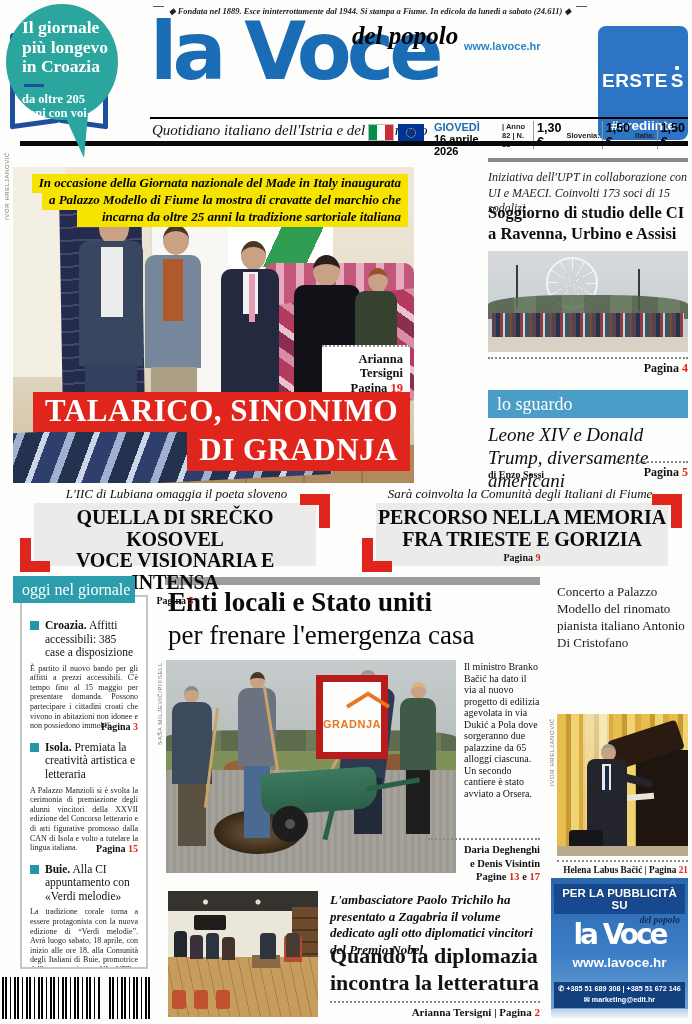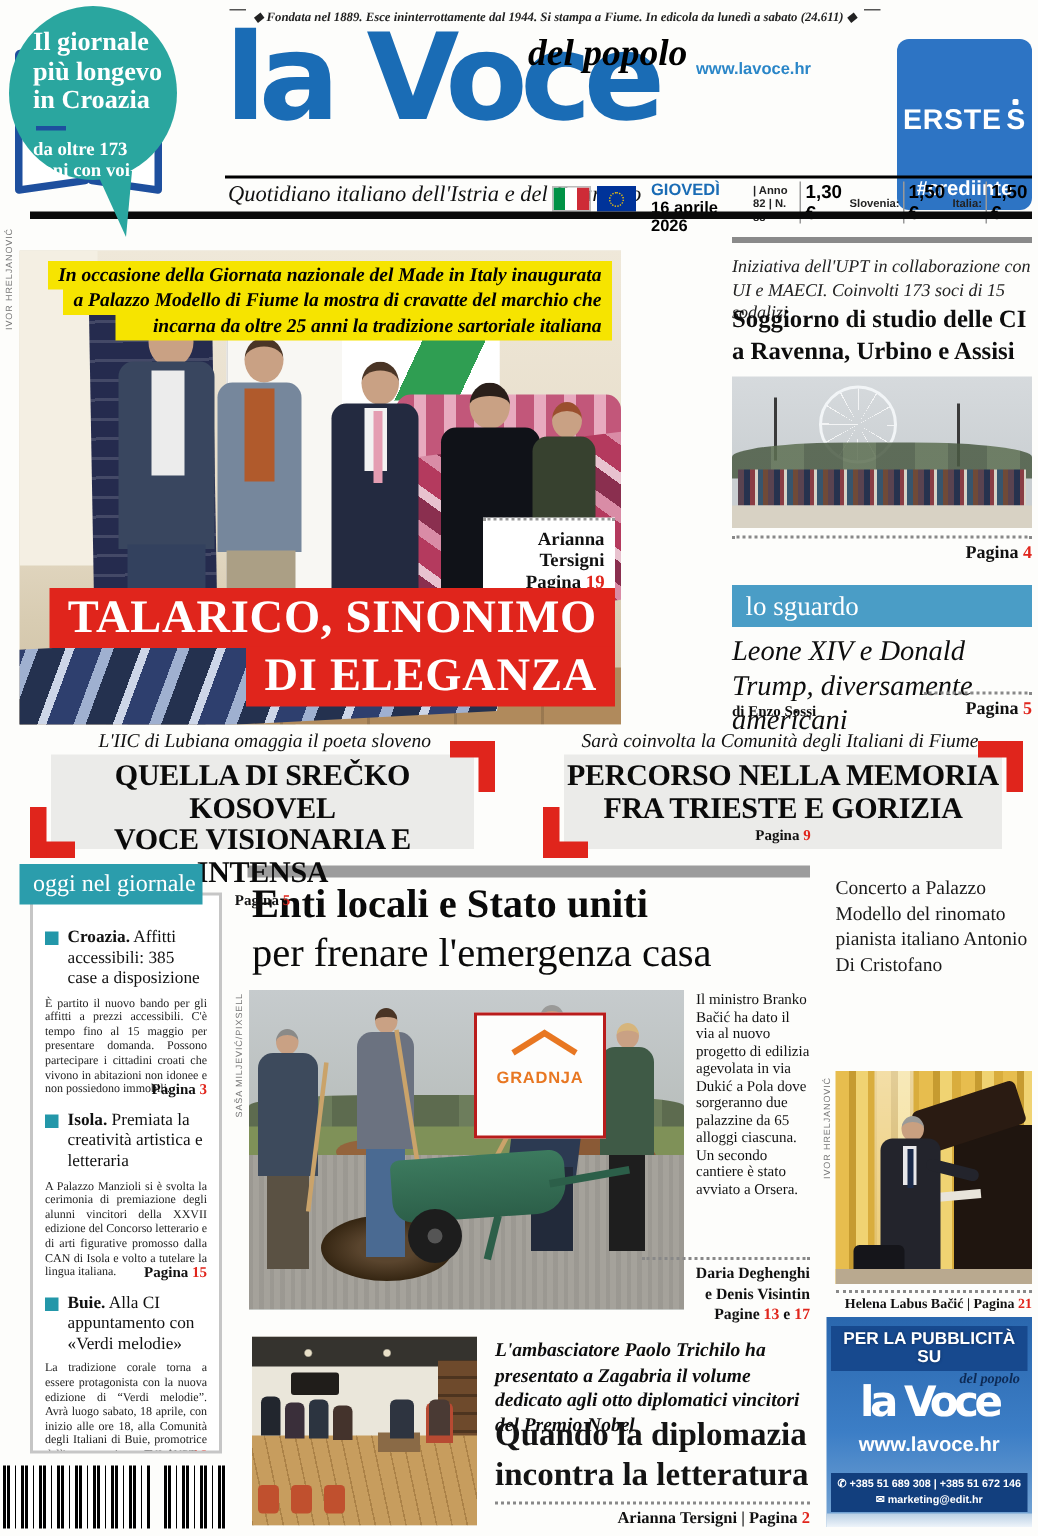--- a/index.html
+++ b/index.html
@@ -131,21 +131,21 @@
   .cp-dirt1{position:absolute;right:18px;top:94px;width:82px;height:40px;background:#8a5a36;border-radius:50% 50% 20% 20%;}
   .cp-dirt2{position:absolute;left:58px;top:100px;width:42px;height:16px;background:#94643c;border-radius:50%;}
   .cp-gravel{position:absolute;left:0;top:110px;width:100%;height:103px;background:#a5a29b;
              background-image:repeating-linear-gradient(90deg,rgba(0,0,0,.06) 0 3px,transparent 3px 7px);}
   .cp-hole{position:absolute;left:48px;top:150px;width:88px;height:44px;background:radial-gradient(#5a452e 30%,#31220f 75%);border-radius:50%;}
   .cp-wb{position:absolute;left:95px;top:110px;width:116px;height:42px;background:linear-gradient(#3c7a5e,#2c5f49);border-radius:6px 10px 20px 14px;transform:rotate(-4deg);}
   .cp-wheel{position:absolute;left:106px;top:146px;width:36px;height:36px;background:#1d1d1d;border-radius:50%;}
   .cp-hub{position:absolute;left:119px;top:159px;width:10px;height:10px;background:#555;border-radius:50%;}
   .cp-handle{position:absolute;left:200px;top:122px;width:54px;height:5px;background:#2c5f49;transform:rotate(-10deg);}
   .cp-leg{position:absolute;left:160px;top:150px;width:5px;height:30px;background:#2c5f49;transform:rotate(14deg);}
-  .cp-sign{position:absolute;left:150px;top:15px;width:88px;height:84px;background:#fdfdfc;border:2px solid #b91c1c;text-align:center;}
+  .cp-sign{position:absolute;left:150px;top:15px;width:72px;height:84px;background:#fdfdfc;border:7px solid #b91c1c;text-align:center;}
   .cp-roof1{position:absolute;left:22px;top:16px;width:26px;height:4px;background:#e87722;transform:rotate(-32deg);}
   .cp-roof2{position:absolute;left:42px;top:16px;width:26px;height:4px;background:#e87722;transform:rotate(32deg);}
   .cp-signtext{margin-top:36px;color:#e87722;font-family:"Liberation Sans",sans-serif;font-weight:bold;font-size:11px;letter-spacing:.5px;}
   .shovel{position:absolute;width:3px;background:#caa36a;}
   .fig-pants{position:absolute;}
 
   #c-summary{position:absolute;left:464px;top:661px;width:76px;font-size:10px;line-height:1.15;color:#111;}
   #c-byline{position:absolute;left:428px;top:838px;width:112px;border-top:2px dotted #888;padding-top:3px;text-align:right;font-weight:bold;font-size:10.5px;line-height:1.3;}
 
   
@@ -196,21 +196,21 @@
 <body>
 
 <div id="page">
 
   <div id="badge-bookl" class="abs"></div>
   <div id="badge-bookr" class="abs"></div>
   <div id="badge-circle" class="abs"></div>
   <div id="badge-tail" class="abs"></div>
   <div id="badge-t1" class="abs">Il giornale più longevo in Croazia</div>
   <div id="badge-div" class="abs"></div>
-  <div id="badge-t2" class="abs">da oltre 173 anni con voi</div>
+  <div id="badge-t2" class="abs">da oltre 205 anni con voi</div>
 
   <div id="topline">
     <span class="tl-rule"></span>
     <span>◆ Fondata nel 1889. Esce ininterrottamente dal 1944.  Si stampa a Fiume. In edicola da lunedì a sabato (24.611) ◆</span>
     <span class="tl-rule"></span>
   </div>
 
   <div id="logo">la Voce</div>
   <div id="logo-sub">del popolo</div>
   <div id="logo-url">www.lavoce.hr</div>
@@ -280,21 +280,21 @@
     <div class="yk" id="yk2">a Palazzo Modello di Fiume la mostra di cravatte del marchio che</div>
     <div class="yk" id="yk3">incarna da oltre 25 anni la tradizione sartoriale italiana</div>
 
     <div id="lead-byline">
       <span>Arianna Tersigni</span><br>
       <span>Pagina</span>
       <span class="red">19</span>
     </div>
 
     <div id="lead-h1">TALARICO, SINONIMO</div>
-    <div id="lead-h2">DI ELEGANZA</div>
+    <div id="lead-h2">DI GRADNJA</div>
   </div>
 
   <div id="rt-rule"></div>
   <div id="rt-kicker">Iniziativa dell'UPT in collaborazione con UI e MAECI. Coinvolti 173 soci di 15 sodalizi</div>
   <div id="rt-h">Soggiorno di studio delle CI a Ravenna, Urbino e Assisi</div>
   <div id="rt-photo">
     <div class="gp-pole" style="left:28px;top:14px;"></div>
     <div class="gp-pole" style="left:150px;top:18px;"></div>
     <div class="gp-fw"></div>
     <div class="gp-trees"></div>

